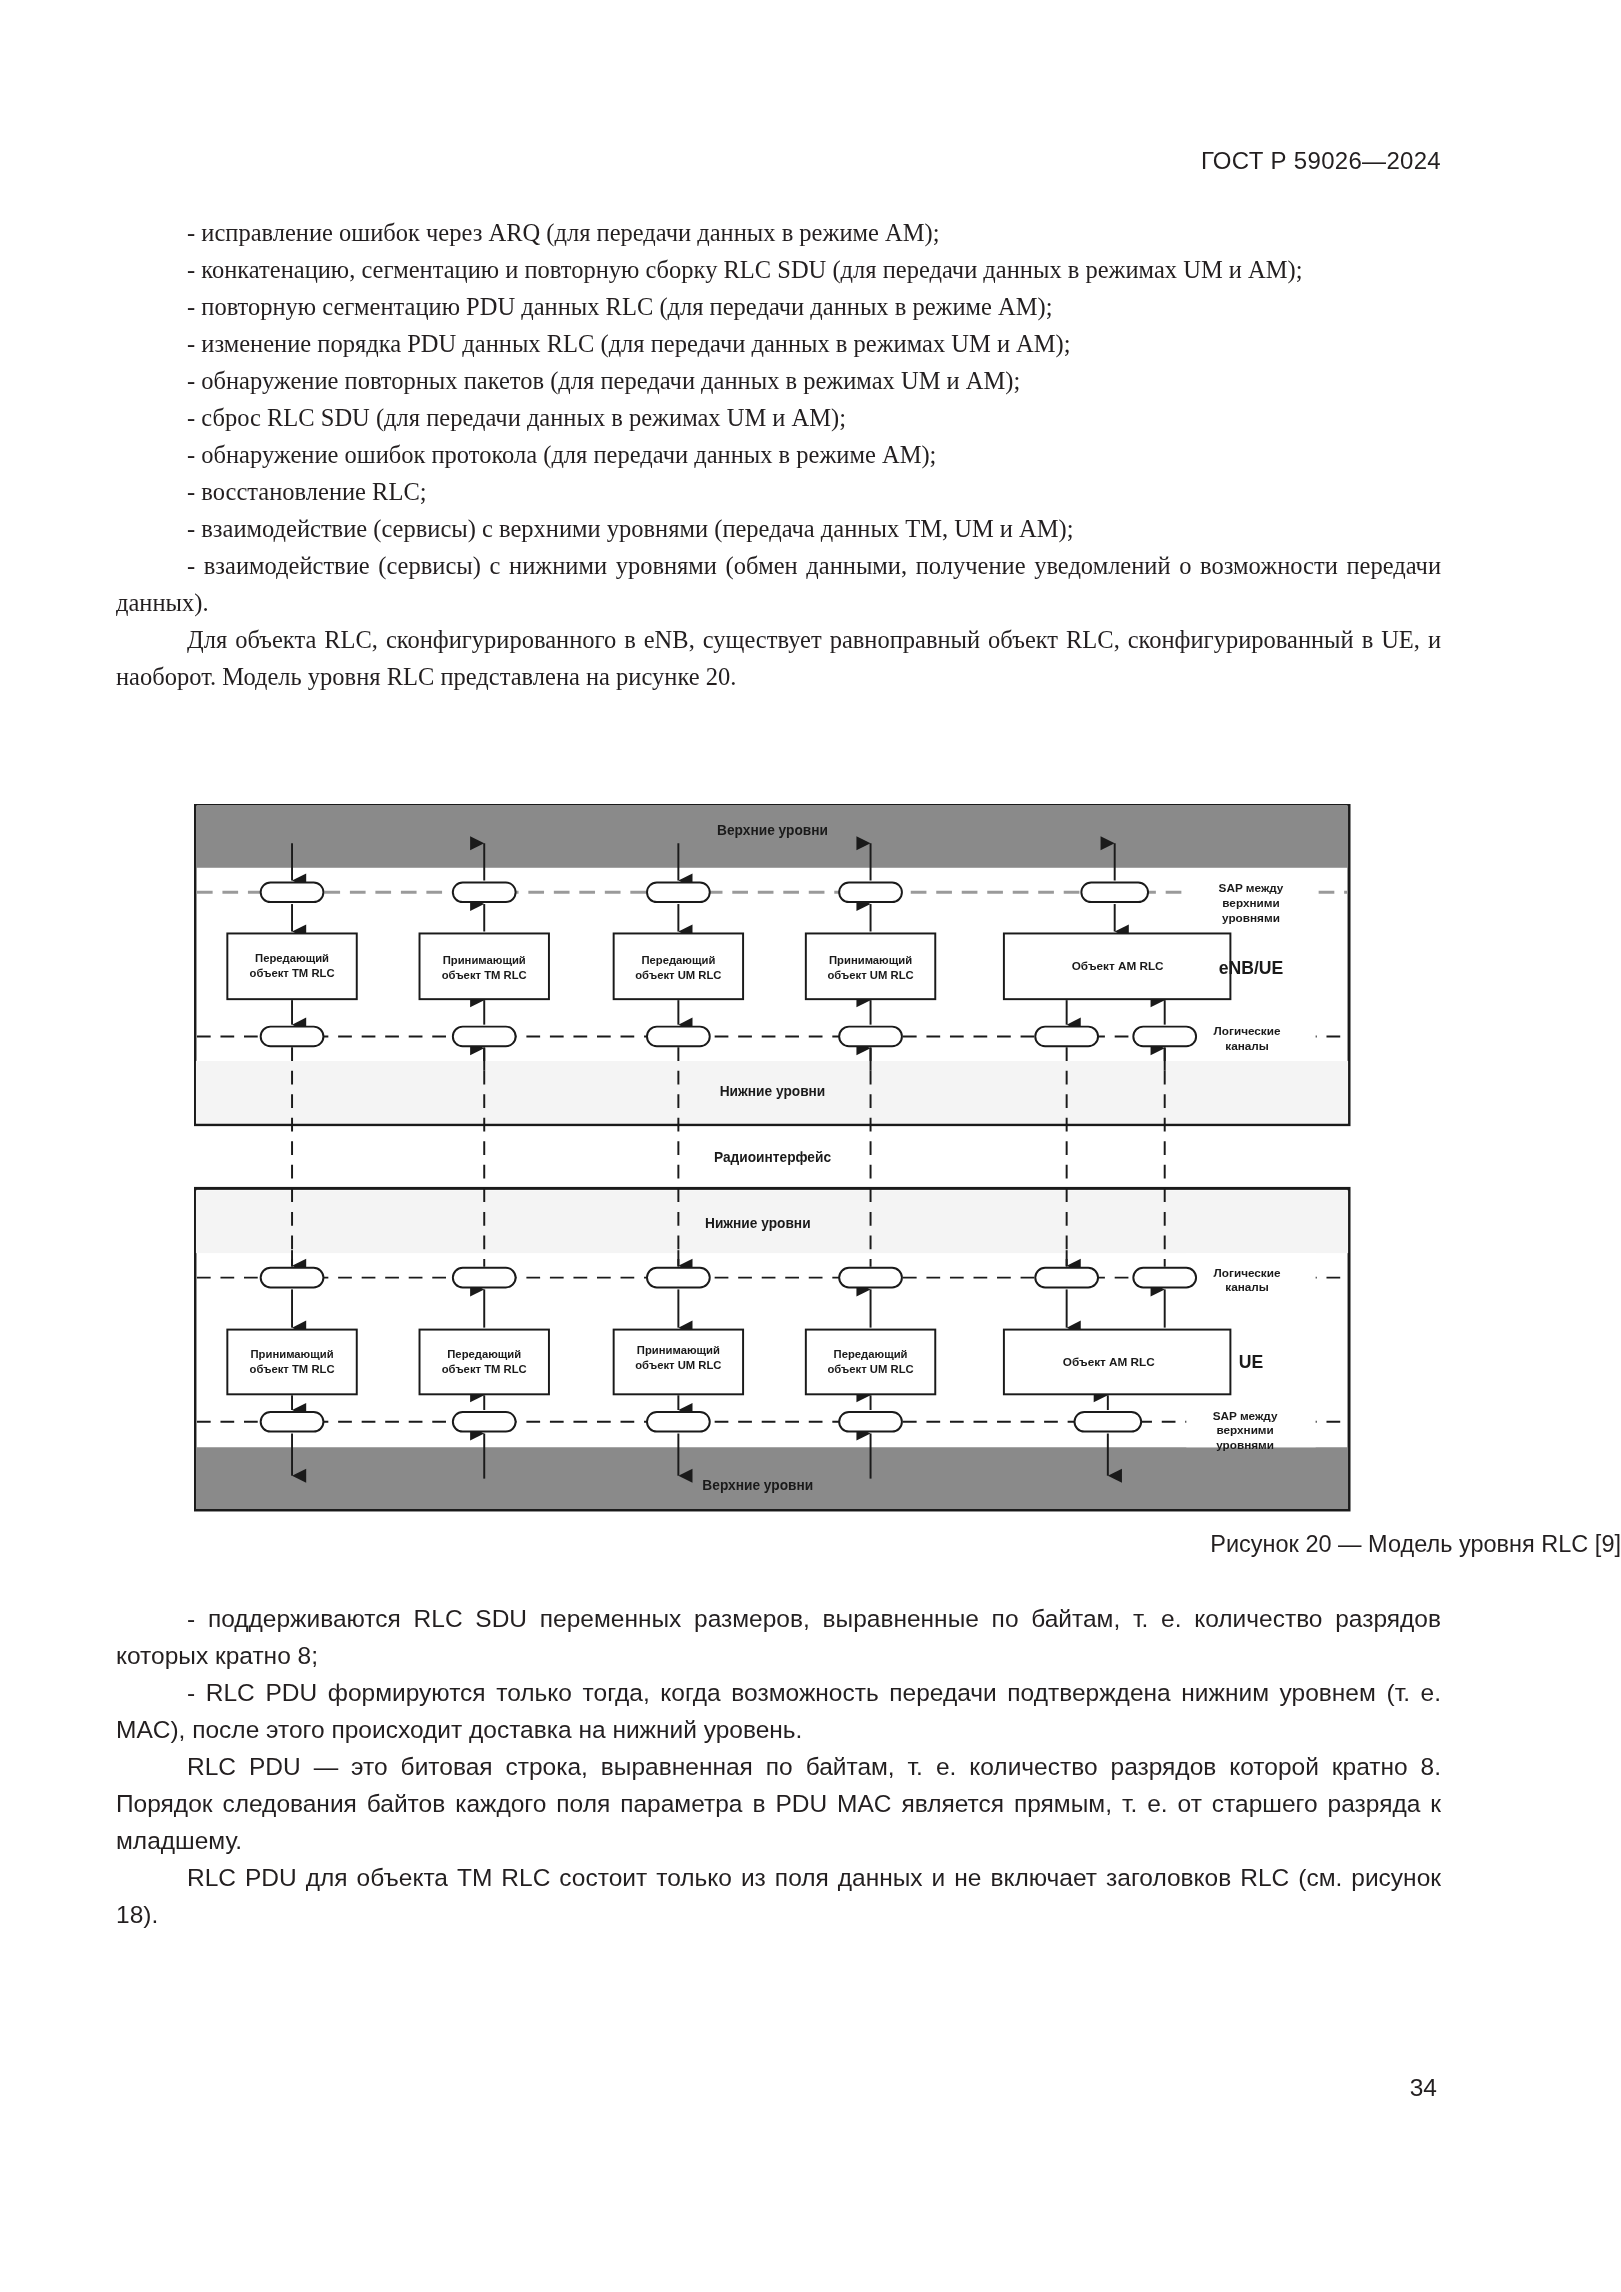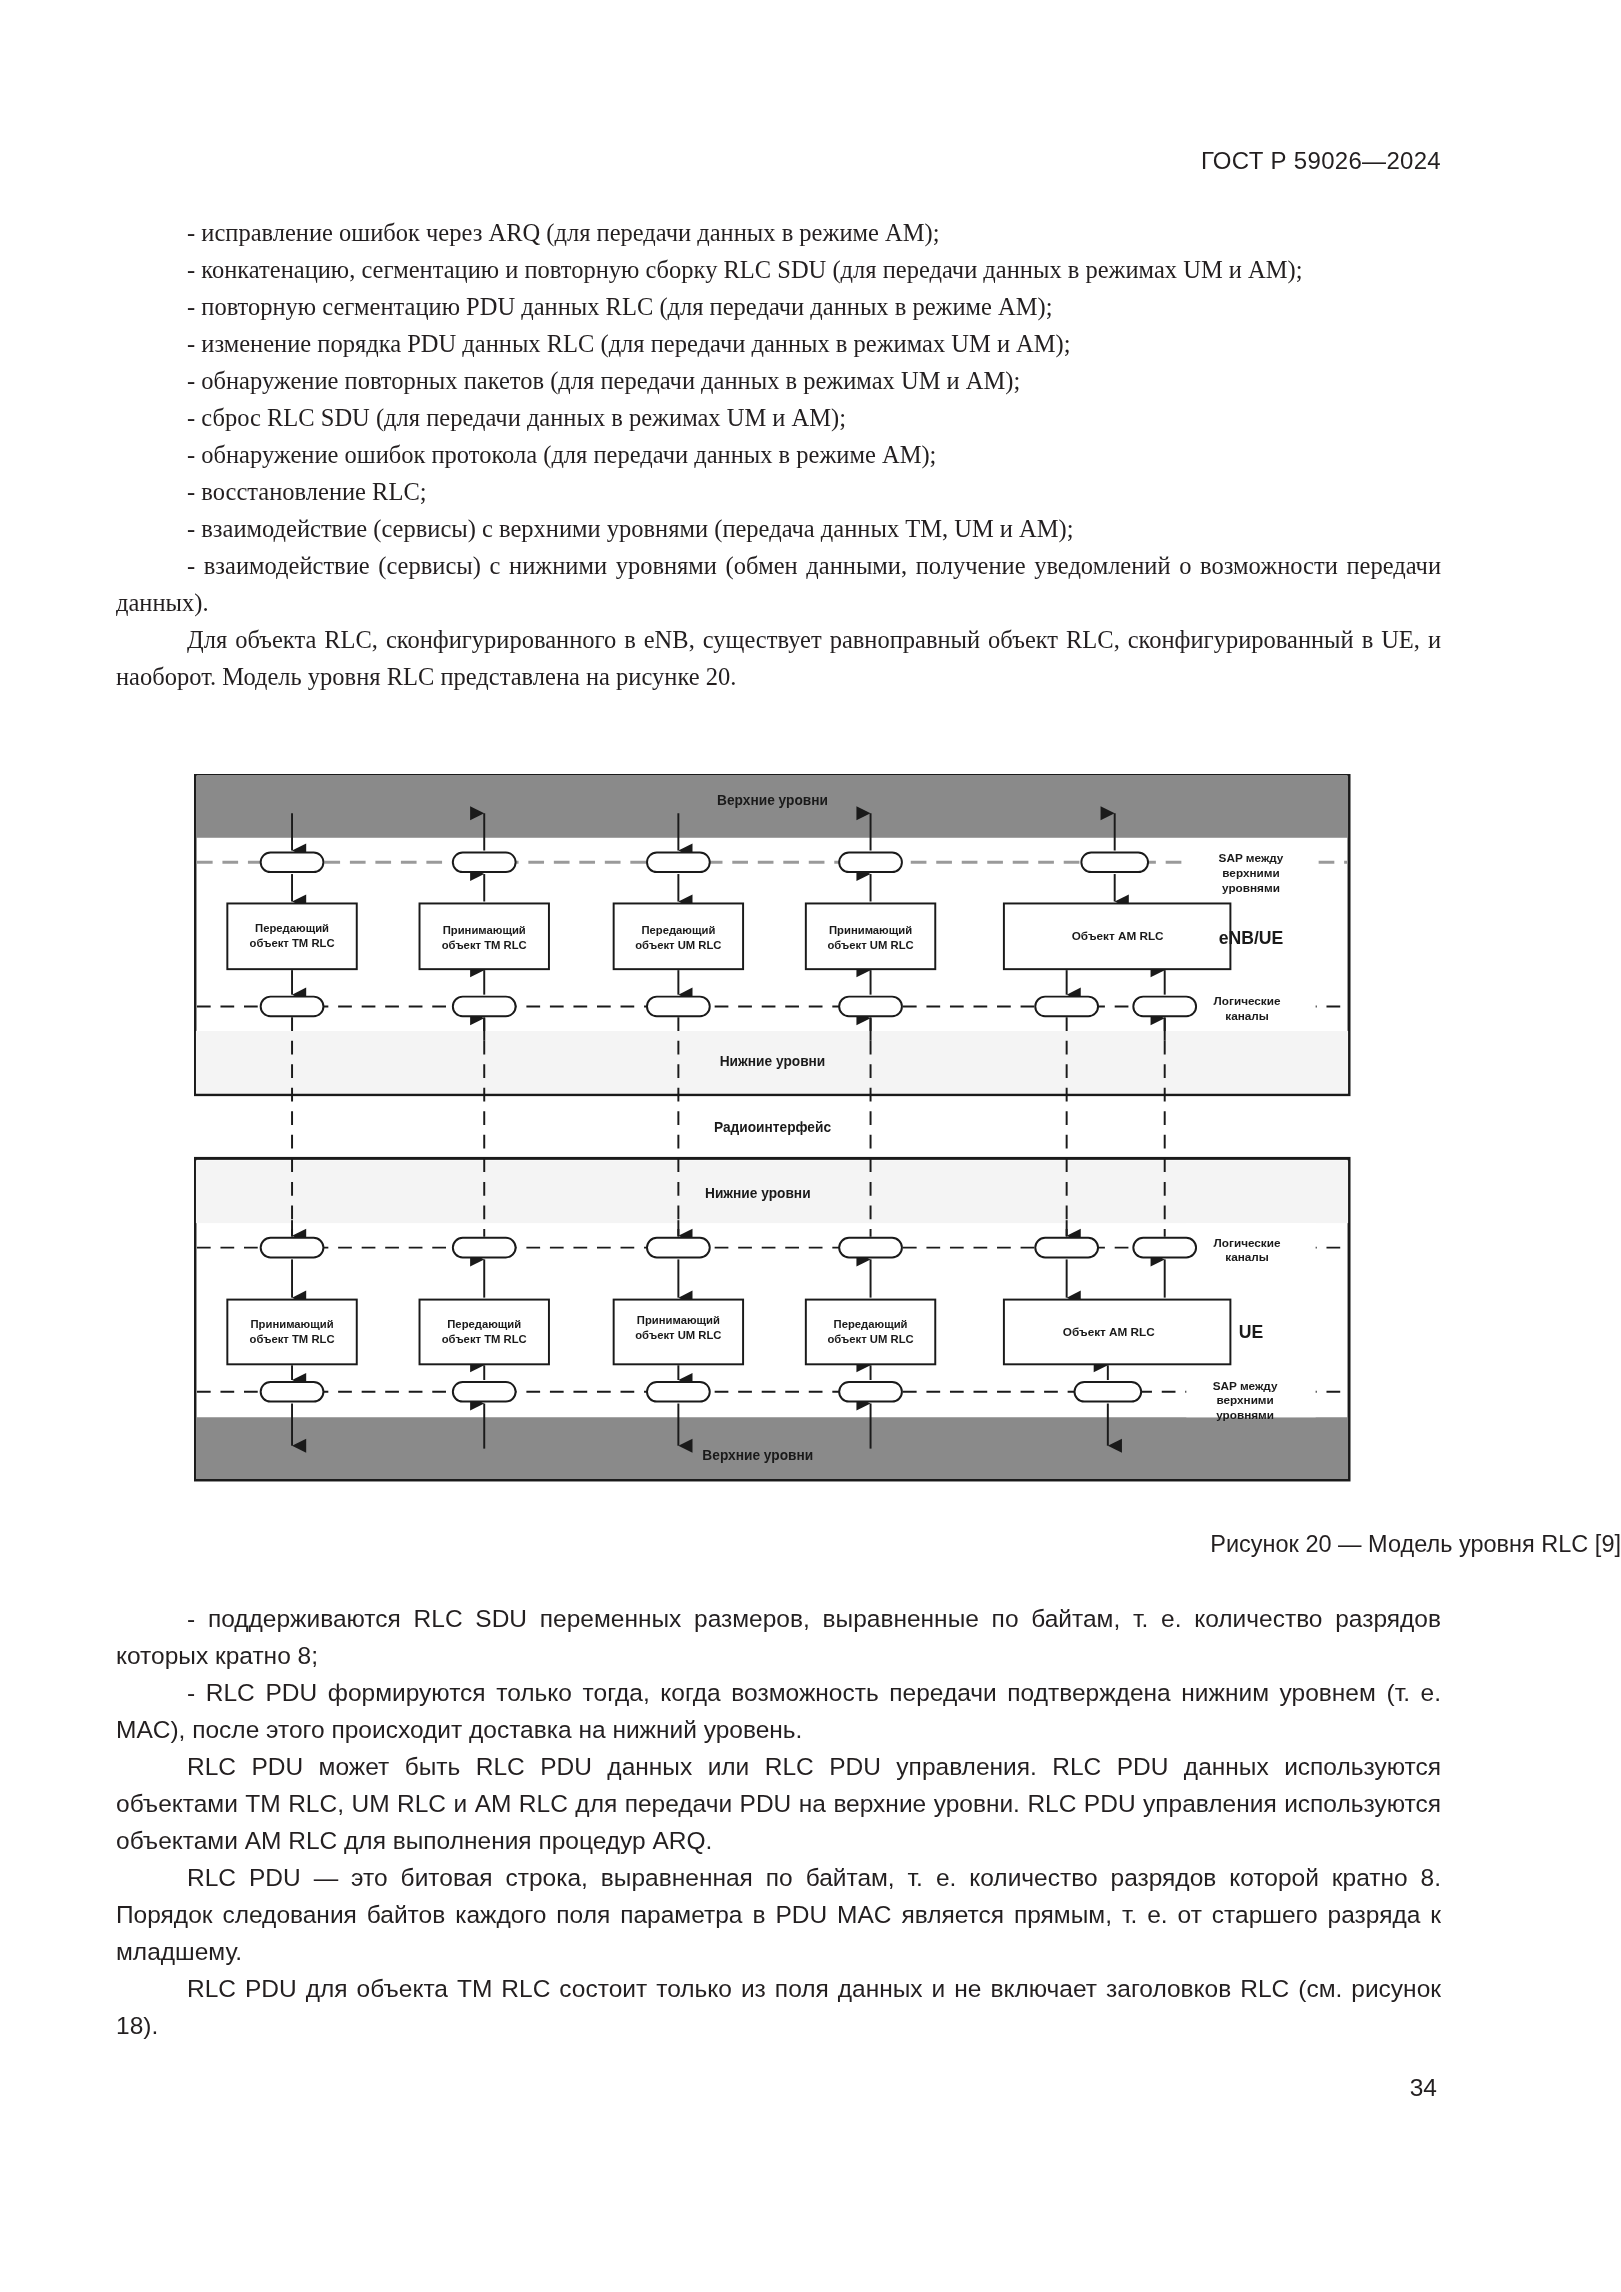--- a/index.html
+++ b/index.html
@@ -13,21 +13,21 @@
   }
   .text-block { position: absolute; left: 116px; width: 1325px; font-size: 24.5px; line-height: 37px; }
   .p { margin: 0; text-align: justify; text-align-last: left; }
   .p.indent { text-indent: 71px; }
   .caption {
     position: absolute; left: 0; width: 1621px; top: 1531px;
     text-align: right; font-size: 23.5px;
   }
   .page-number { position: absolute; right: 184px; top: 2074px; font-size: 24.5px; }
 
-  .diagram { position: absolute; left: 194px; top: 774px; width: 920px; height: 708px; }
+  .diagram { position: absolute; left: 194px; top: 804px; width: 920px; height: 708px; }
   .diagram svg { display: block; }
   .diagram text { font-family: "Liberation Sans", sans-serif; font-weight: bold; fill: #1a1a1a; }
 </style>
 </head>
 <body>
 
 <div class="header">ГОСТ Р 59026—2024</div>
 
 <div class="text-block" style="top:214px;font-family:Liberation Serif, serif;">
   <p class="p indent">- исправление ошибок через ARQ (для передачи данных в режиме AM);</p>
@@ -216,19 +216,18 @@
     <text x="690" y="580" font-size="11.5" text-anchor="middle">объект UM RLC</text>
     <text x="933" y="573" font-size="12" text-anchor="middle">Объект AM RLC</text>
   </svg>
 </div>
 
 <div class="caption">Рисунок 20 — Модель уровня RLC [9]</div>
 
 <div class="text-block" style="top:1600px;">
   <p class="p indent">- поддерживаются RLC SDU переменных размеров, выравненные по байтам, т. е. количество разрядов которых кратно 8;</p>
   <p class="p indent">- RLC PDU формируются только тогда, когда возможность передачи подтверждена нижним уровнем (т. е. MAC), после этого происходит доставка на нижний уровень.</p>
-  <p class="p indent">RLC PDU может быть RLC PDU данных или RLC PDU управления. RLC PDU данных используются объектами TM RLC, UM RLC и AM RLC для передачи PDU на верхние уровни. RLC PDU управления используются объектами AM RLC для выполнения процедур ARQ.</p>
   <p class="p indent">RLC PDU — это битовая строка, выравненная по байтам, т. е. количество разрядов которой кратно 8. Порядок следования байтов каждого поля параметра в PDU MAC является прямым, т. е. от старшего разряда к младшему.</p>
   <p class="p indent">RLC PDU для объекта TM RLC состоит только из поля данных и не включает заголовков RLC (см. рисунок 18).</p>
 </div>
 
 <div class="page-number">34</div>
 
 
 </body></html>

